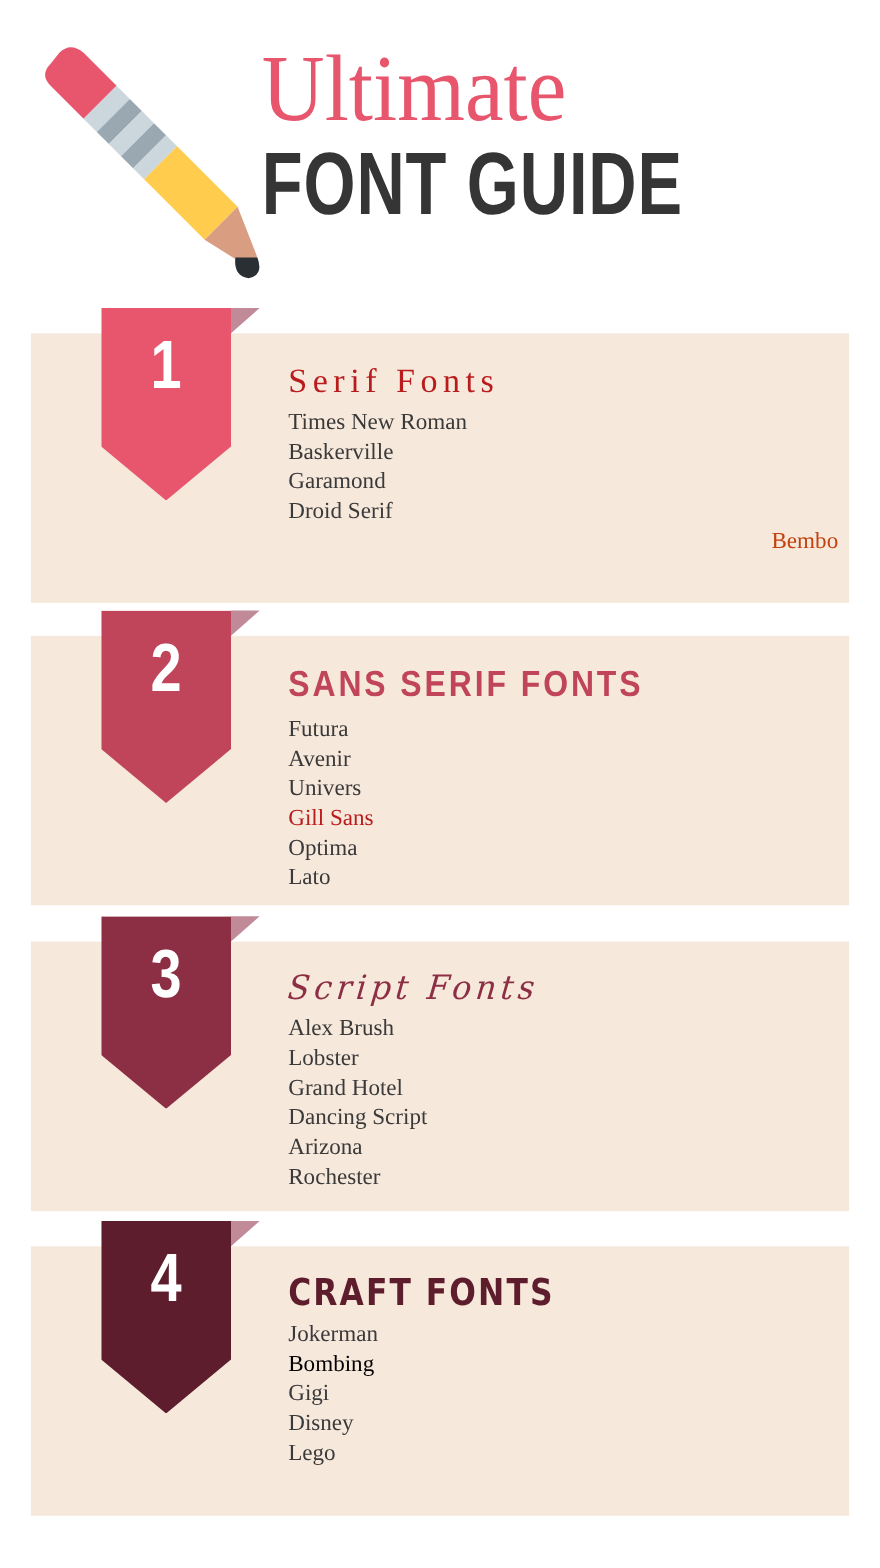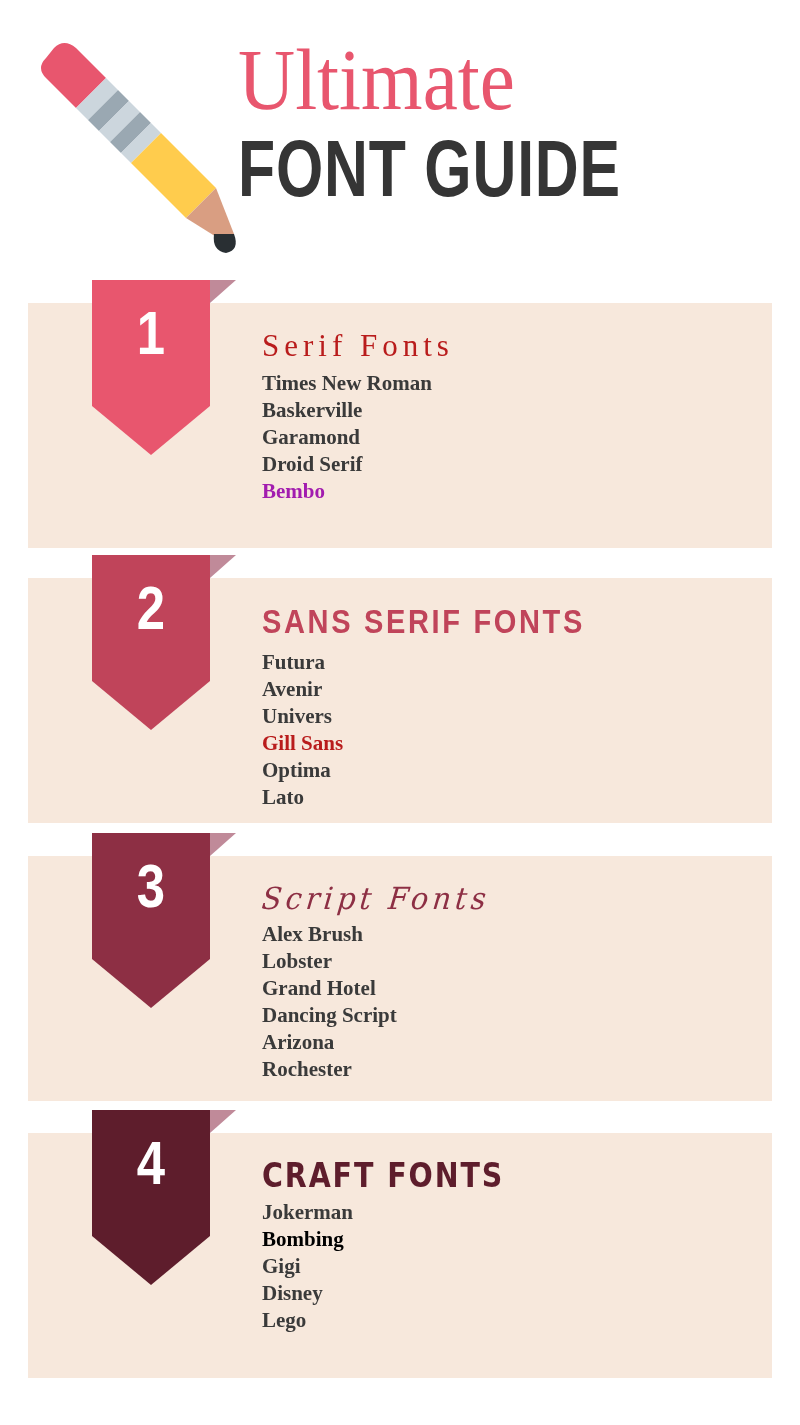--- a/index.html
+++ b/index.html
@@ -150,21 +150,20 @@
     font-weight: bold;
     letter-spacing: 2px;
     transform: scaleY(1.12) scaleX(0.95);
     transform-origin: left center;
     display: inline-block;
   }
   .font-list {
     list-style: none;
     margin: 0;
     padding: 0;
-    font-weight: bold;
   }
   .font-list li {
     font-family: "Liberation Serif", serif;
     font-size: 21px;
     line-height: 27px;
     color: #3a3a3a;
     white-space: nowrap;
   }
 </style>
 </head>
@@ -204,21 +203,21 @@
         <div class="banner" style="background: rgb(232, 86, 110);"></div>
         <div class="banner-num">1</div>
       </div>
       <div class="content">
         <div class="sec-heading"><span class="h-serif" style="color: #b91c1c;">Serif Fonts</span></div>
         <ul class="font-list">
           <li style="color: rgb(58, 58, 58);">Times New Roman</li>
           <li style="color: rgb(58, 58, 58);">Baskerville</li>
           <li style="color: rgb(58, 58, 58);">Garamond</li>
           <li style="color: rgb(58, 58, 58);">Droid Serif</li>
-          <li style="color: #a21caf;">Bembo</li>
+          <li style="color: #c2410c; text-align: right;">Bembo</li>
         </ul>
       </div>
     </div>
     <div class="section" style="top: 555px; height: 270px;">
       <div class="panel" style="background: rgb(247, 232, 220);"></div>
       <div class="banner-wrap">
         <div class="banner-shadow" style="border-left-color: rgb(192, 138, 153);"></div>
         <div class="banner" style="background: rgb(192, 68, 90);"></div>
         <div class="banner-num">2</div>
       </div>

